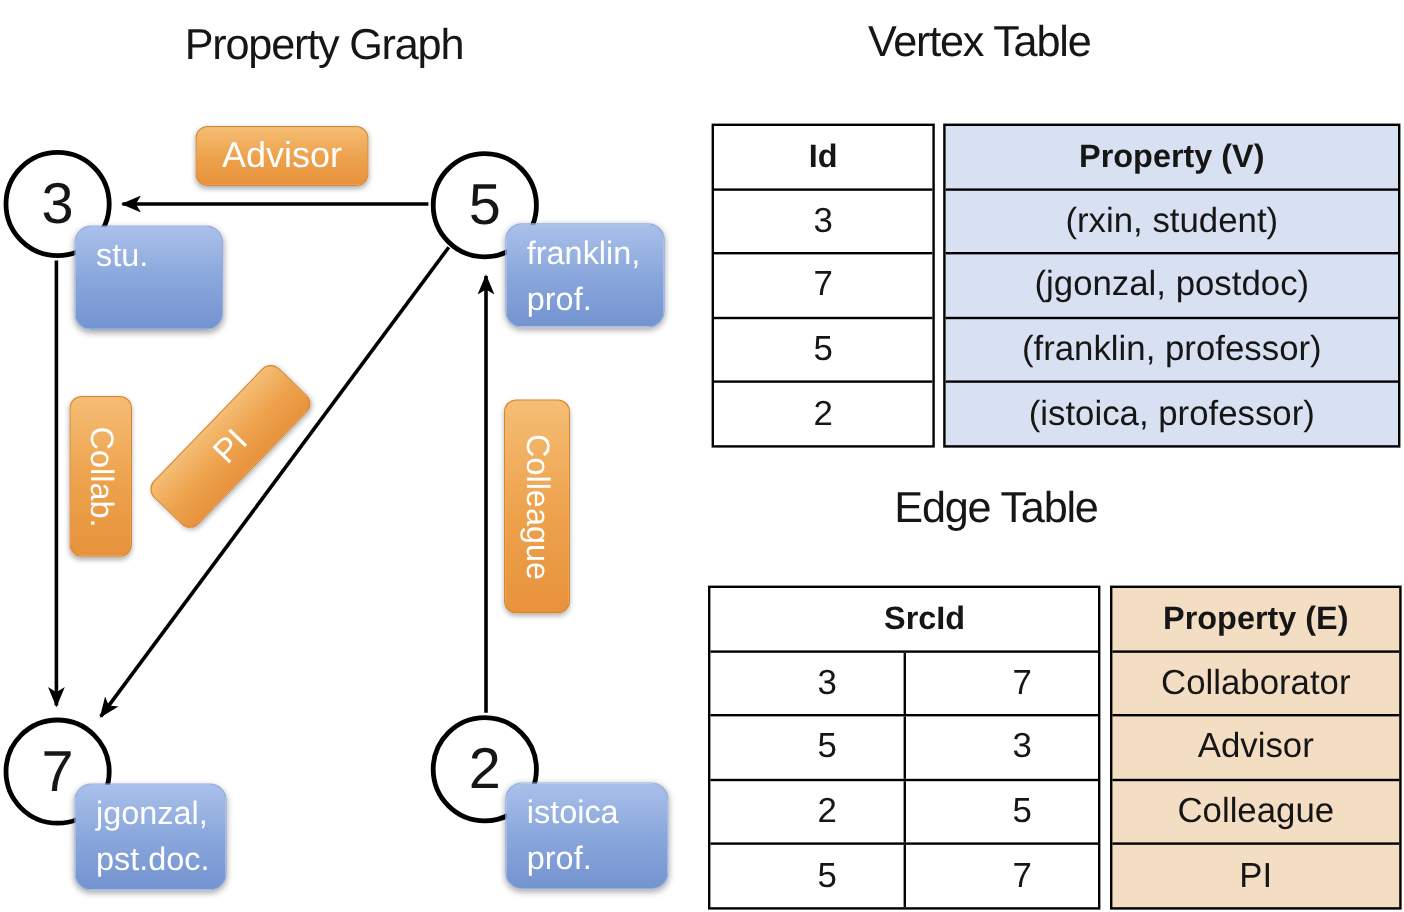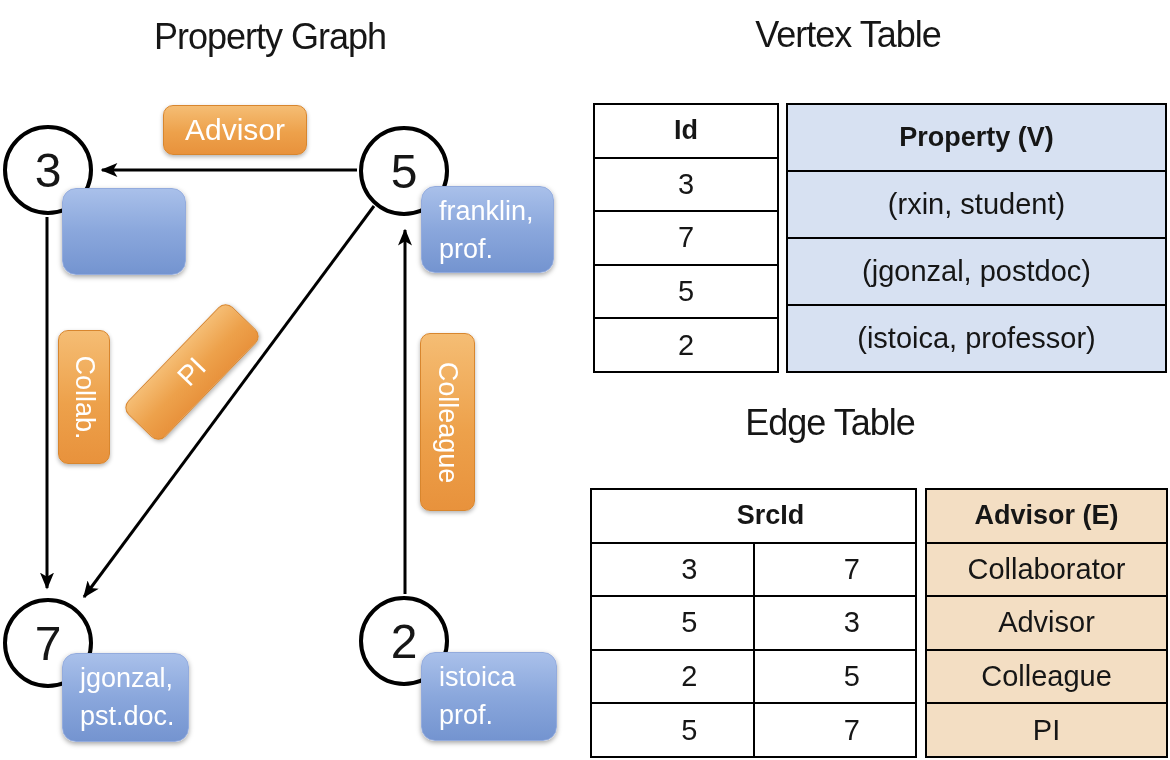--- a/index.html
+++ b/index.html
@@ -136,35 +136,36 @@
     <span class="vtext">Collab.</span>
   </div>
   <div class="elabel elabel-pi">
     <span>PI</span>
   </div>
   <div class="elabel elabel-colleague">
     <span class="vtext">Colleague</span>
   </div>
 
   <div class="vprop vprop-rxin">
+    <div>stu.</div>
   </div>
   <div class="vprop vprop-franklin">
     <div>franklin,</div>
     <div>prof.</div>
   </div>
   <div class="vprop vprop-jgonzal">
     <div>jgonzal,</div>
     <div>pst.doc.</div>
   </div>
   <div class="vprop vprop-istoica">
     <div>istoica</div>
     <div>prof.</div>
   </div>
 
-  <div class="section-title" style="left:588px; top:14px; width:520px;">Vertex Table</div>
+  <div class="section-title" style="left:556px; top:14px; width:520px;">Vertex Table</div>
 
   <div class="tbox vtable-id">
     <div class="trow th">
       <span>Id</span>
     </div>
     <div class="trow">
       <span>3</span>
     </div>
     <div class="trow">
       <span>7</span>
@@ -181,20 +182,23 @@
     <div class="trow th">
       <span>Property (V)</span>
     </div>
     <div class="trow">
       <span>(rxin, student)</span>
     </div>
     <div class="trow">
       <span>(jgonzal, postdoc)</span>
     </div>
     <div class="trow">
+      <span>(franklin, professor)</span>
+    </div>
+    <div class="trow">
       <span>(istoica, professor)</span>
     </div>
   </div>
 
   <div class="section-title" style="left:570px; top:402px; width:520px;">Edge Table</div>
 
   <div class="tbox etable-ids">
     <div class="trow th two">
       <span class="cell">SrcId</span>
     </div>
@@ -211,21 +215,21 @@
       <span class="cell cr">5</span>
     </div>
     <div class="trow two">
       <span class="cell">5</span>
       <span class="cell cr">7</span>
     </div>
   </div>
 
   <div class="tbox etable-prop">
     <div class="trow th">
-      <span>Advisor (E)</span>
+      <span>Property (E)</span>
     </div>
     <div class="trow">
       <span>Collaborator</span>
     </div>
     <div class="trow">
       <span>Advisor</span>
     </div>
     <div class="trow">
       <span>Colleague</span>
     </div>

